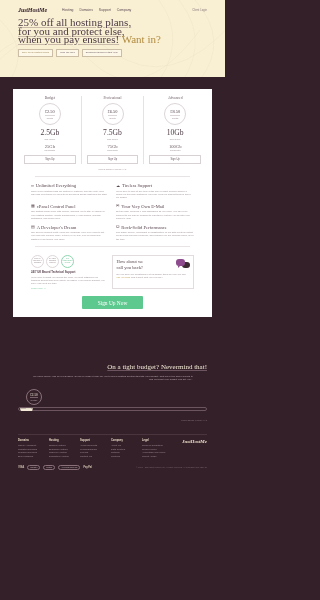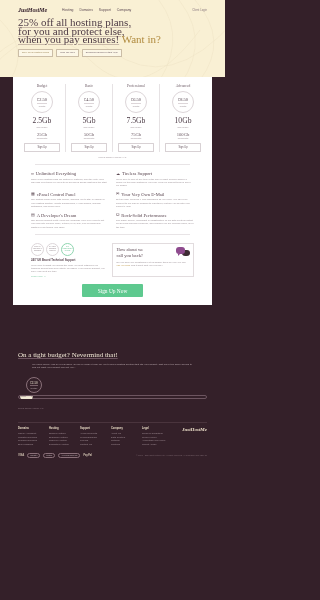--- a/index.html
+++ b/index.html
@@ -53,21 +53,21 @@
   }
   .hero-tab {
     border:.5px solid #cbbda6; background:rgba(255,255,255,.45);
     font-size:2.5px; color:#6b5a62; padding:1.6px 3px; white-space:nowrap;
     border-radius:.5px;
   }
   .hero-tab.first { color:#a08a5c; }
 
   
   .main {
-    background:#ffffff; margin:0 13px; padding:7px 0 0;
+    background:#ffffff; margin:12px 13px; padding:7px 0 0;
     position:relative; z-index:3;
   }
 
   
   .pricing { display:flex; padding:0 6px; }
   .tier {
     flex:1; text-align:center; padding:0 2px;
     border-right:.5px solid #e6e2e4;
   }
   .tier:last-child { border-right:none; }
@@ -158,21 +158,21 @@
   .cb-body .lnk { color:#c4a25c; }
 
   .cta-wrap { text-align:center; padding:7px 0 8px; }
   .cta {
     display:inline-block; background:#5ec98f; color:#fff;
     font-family:"Liberation Serif", serif;
     font-size:5.4px; padding:3.5px 16px; border-radius:1px;
   }
 
   
-  .budget { background:#342029; padding:10px 18px 9px; text-align:left;margin-top:36px; }
+  .budget { background:#342029; padding:10px 18px 9px; text-align:right;margin-top:36px; }
   .budget-title {
     font-family:"Liberation Serif", serif;
     font-size:7px; color:#f2e9d6; text-decoration:underline;
     text-decoration-color:#6d5560;
   }
   .budget-sub {
     font-size:2.5px; line-height:3.5px; color:#b9a8ad; margin-top:3.5px;
     padding:0 14px;
   }
   .slider-area { margin-top:7px; position:relative; height:24px; }
@@ -280,32 +280,20 @@
     <div class="pricing">
       <div class="tier">
         <div class="tier-name">Budget</div>
         <div class="circle">
           <div class="price">£2.50</div>
           <div class="per">month</div>
         </div>
         <div class="disk">2.5Gb</div>
         <div class="sublabel">disk space</div>
         <div class="bw">25Gb</div>
-        <div class="sublabel">bandwidth</div>
-        <div class="signup-btn">Sign Up</div>
-      </div>
-      <div class="tier">
-        <div class="tier-name">Basic</div>
-        <div class="circle">
-          <div class="price">£4.50</div>
-          <div class="per">month</div>
-        </div>
-        <div class="disk">5Gb</div>
-        <div class="sublabel">disk space</div>
-        <div class="bw">50Gb</div>
         <div class="sublabel">bandwidth</div>
         <div class="signup-btn">Sign Up</div>
       </div>
       <div class="tier">
         <div class="tier-name">Professional</div>
         <div class="circle">
           <div class="price">£6.50</div>
           <div class="per">month</div>
         </div>
         <div class="disk">7.5Gb</div>

